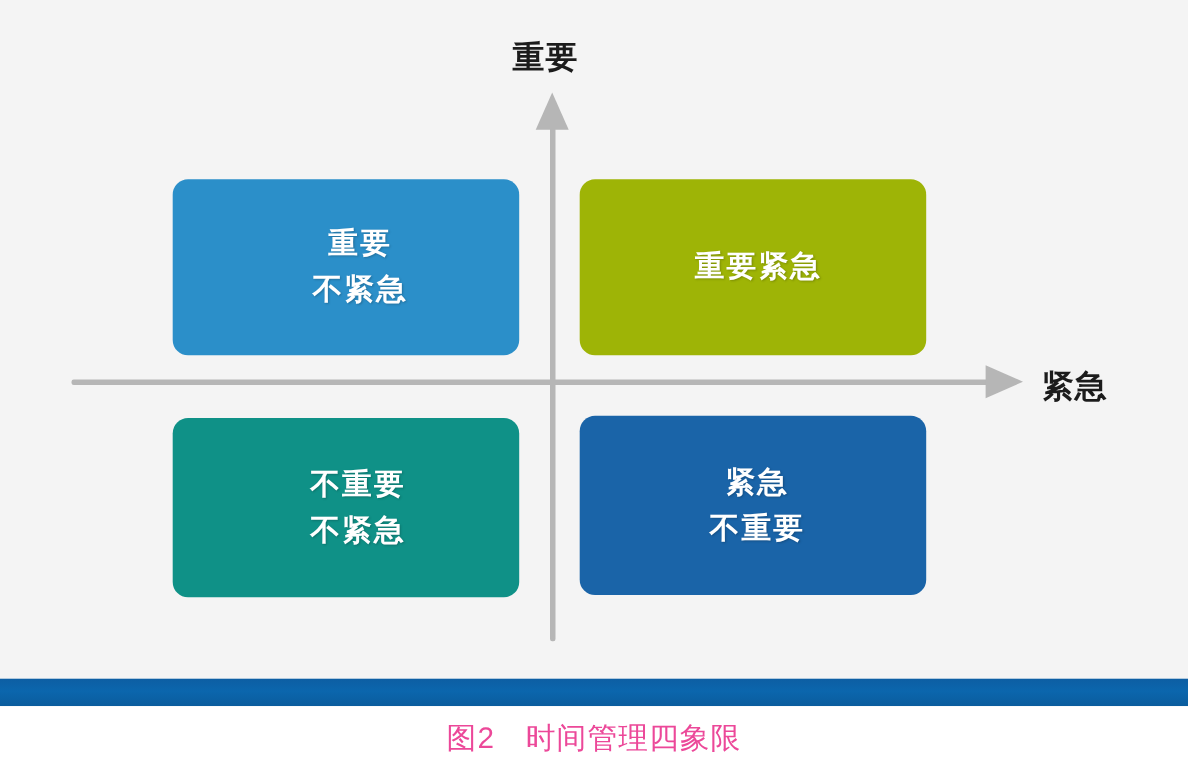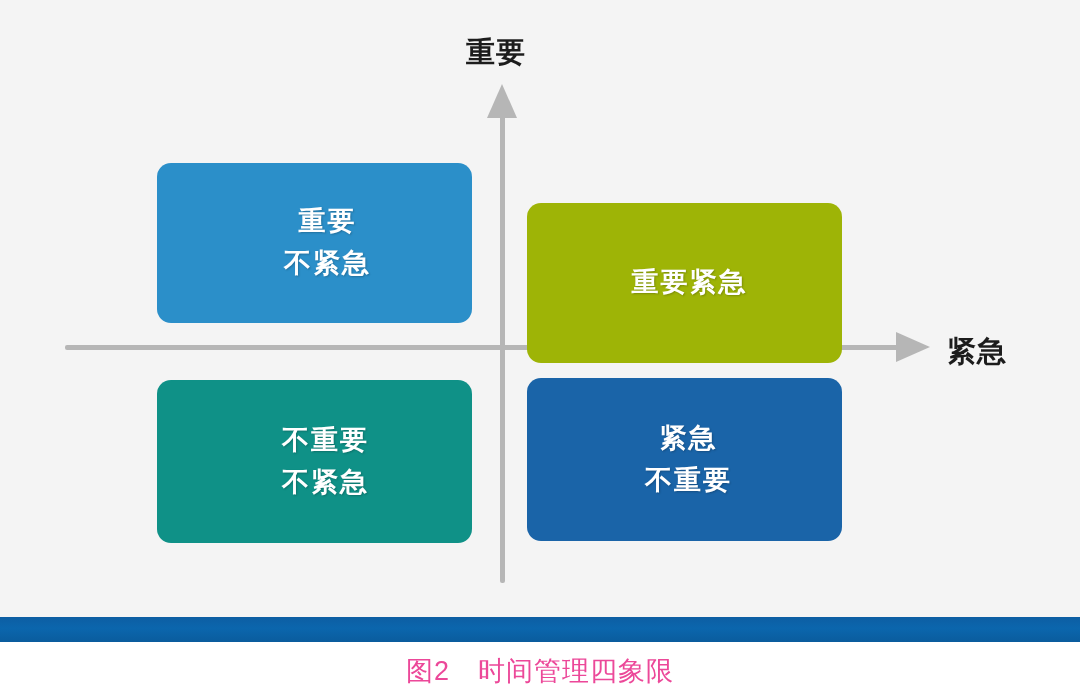--- a/index.html
+++ b/index.html
@@ -128,21 +128,20 @@
   }
   #quad-tl .shade { background: #1a6c9c; }
 
   #quad-tr {
     left: 527px;
     top: 163px;
     width: 315px;
     height: 160px;
     background: #9eb406;
     padding-left: 10px;
-    margin-top: 40px;
   }
   #quad-tr .shade { background: #77880a; }
 
   #quad-bl {
     left: 157px;
     top: 380px;
     width: 315px;
     height: 163px;
     background: #0f9187;
     padding-left: 22px;

